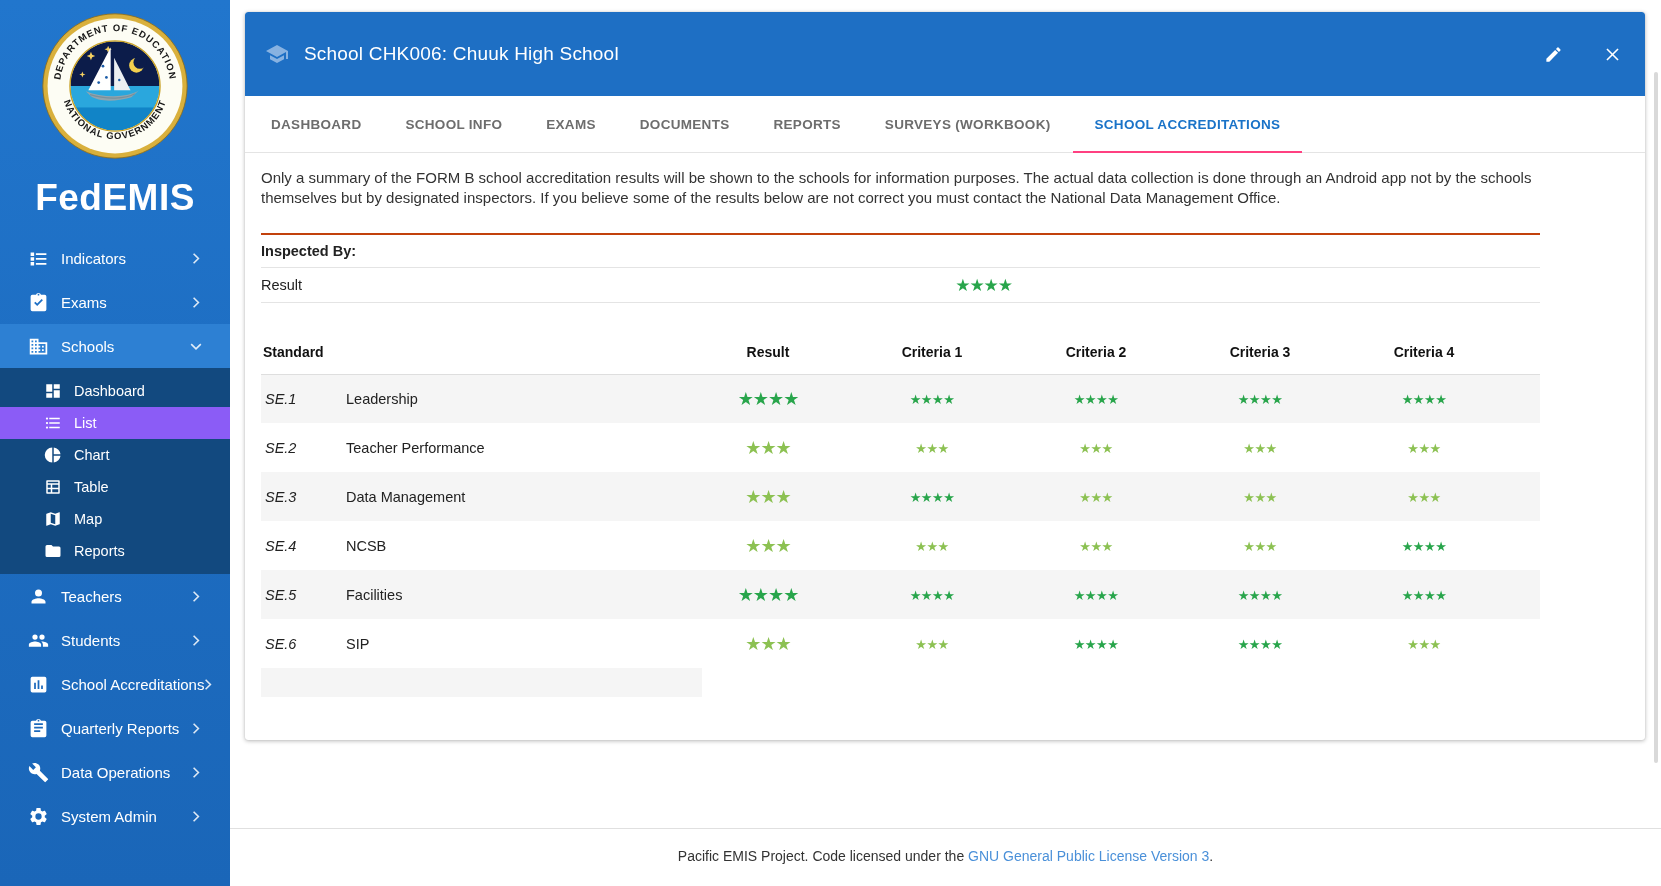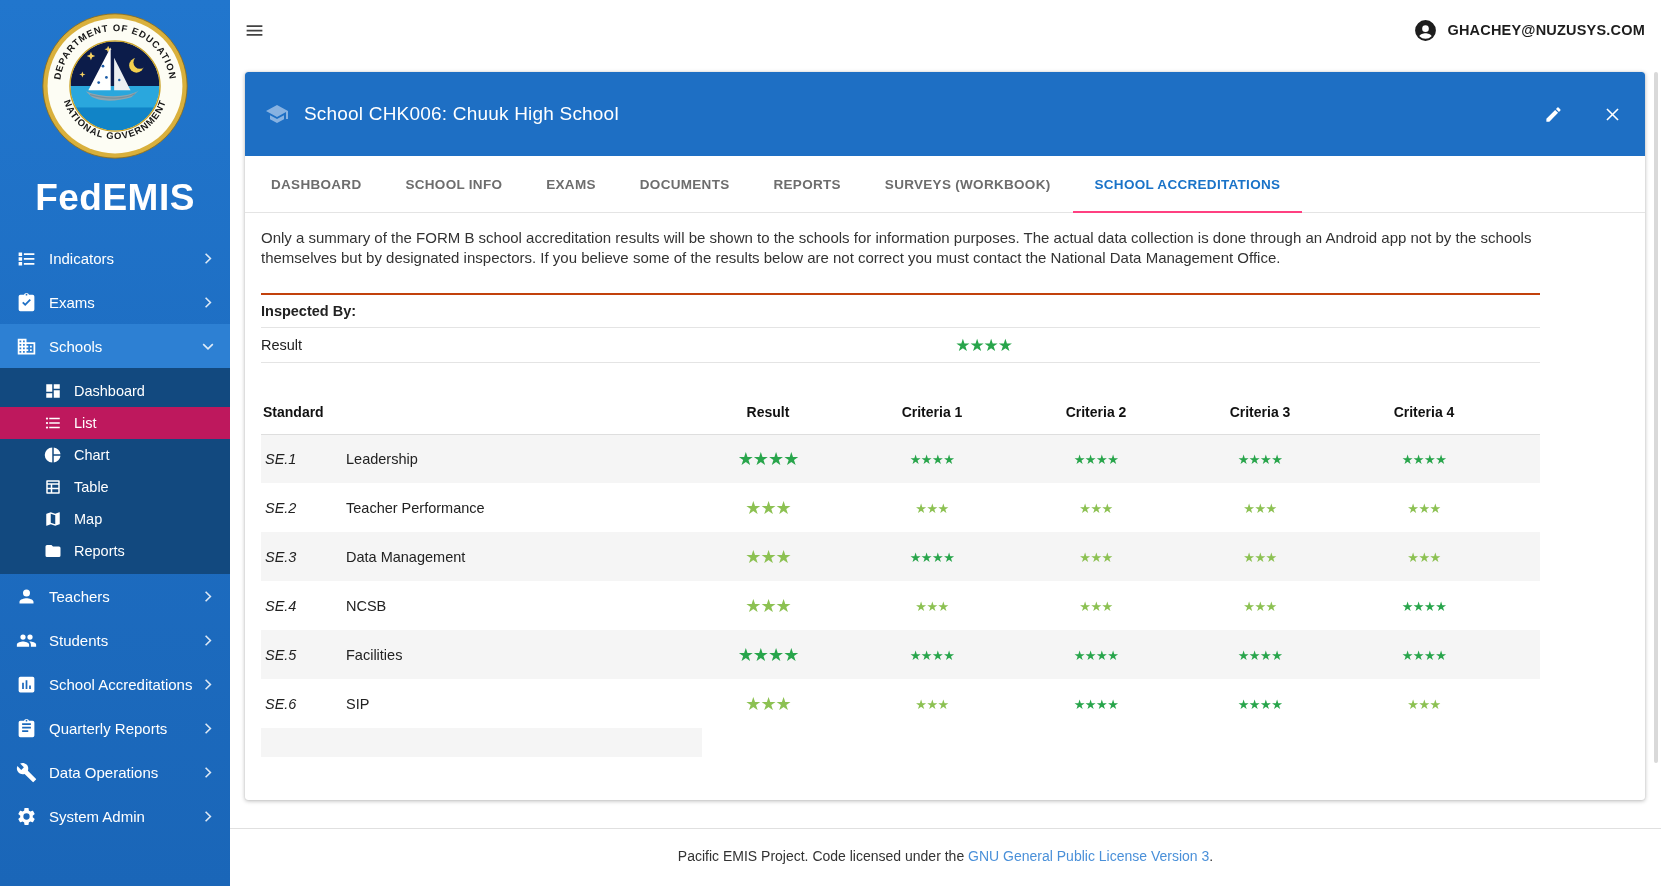--- a/index.html
+++ b/index.html
@@ -8,33 +8,33 @@
   .app { display:flex; width:1661px; height:886px; position:relative; }
 
   
   .sidebar { width:230px; min-width:230px; height:100%;
     background:linear-gradient(180deg,#2176cd 0%,#1d6cc0 55%,#1a66b8 100%);
     color:#fff; overflow:hidden; }
   .brand-area { height:236px; text-align:center; }
   .seal { margin-top:13px; width:146px; height:146px; }
   .brand { font-size:37px; font-weight:bold; letter-spacing:.5px; color:#fff; margin-top:14px; }
 
-  .nav-item { height:44px; display:flex; align-items:center; padding:0 16px; cursor:pointer;
+  .nav-item { height:44px; display:flex; align-items:center; padding:0 28px; cursor:pointer;
     font-size:15px; position:relative; }
   .nav-item .nav-icon { width:21px; height:21px; display:inline-flex; margin-right:12px; flex:none; }
   .nav-item .nav-icon svg { width:21px; height:21px; fill:#fff; }
   .nav-item .nav-label { flex:1; white-space:nowrap; }
   .nav-item .nav-chevron { width:10px; height:16px; opacity:.85; display:flex; align-items:center; }
   .nav-item .nav-chevron svg { width:8px; height:13px; stroke:#fff; fill:none; stroke-width:2; }
   .nav-item.parent-active { background:#2d80d3; }
   .submenu { background:#12497f; padding:7px 0; }
   .subitem { height:32px; display:flex; align-items:center; padding:0 14px 0 44px; cursor:pointer; font-size:14.5px; }
   .subitem .nav-icon { width:18px; height:18px; margin-right:12px; flex:none; }
   .subitem .nav-icon svg { width:18px; height:18px; fill:#fff; }
-  .subitem.active { background:#be185d; }
+  .subitem.active { background:#8b5cf6; }
 
   
   .main { flex:1; display:flex; flex-direction:column; background:#fff; min-width:0; }
   .topbar { height:60px; display:flex; align-items:center; padding:0 16px 0 14px; background:#fff; }
   .hamburger { background:none; border:none; cursor:pointer; width:30px; height:30px; display:flex; align-items:center; }
   .hamburger svg { width:21px; height:21px; fill:#424242; }
   .user-chip { margin-left:auto; display:flex; align-items:center; gap:9px; cursor:pointer; }
   .user-chip svg { width:25px; height:25px; fill:#1d1d1d; }
   .user-email { font-size:14.5px; font-weight:bold; letter-spacing:.2px; color:#1d1d1d; }
 
@@ -302,33 +302,20 @@
             <svg viewBox="0 0 10 14">
               <path d="M2 1 L8 7 L2 13"></path>
             </svg>
           </span>
         </div>
       </nav>
   </aside>
 
   <div class="main">
 
-    <header class="topbar">
-      <button class="hamburger">
-        <svg viewBox="0 0 24 24">
-            <path d="M3 6h18v2H3zm0 5h18v2H3zm0 5h18v2H3z"></path>
-          </svg>
-      </button>
-      <div class="user-chip">
-        <svg viewBox="0 0 24 24">
-          <path d="M12 2a10 10 0 1 0 0 20 10 10 0 0 0 0-20zm0 5a3.2 3.2 0 1 1 0 6.4A3.2 3.2 0 0 1 12 7zm0 13a8 8 0 0 1-5.8-2.5c.1-1.9 3.9-2.95 5.8-2.95s5.7 1.05 5.8 2.95A8 8 0 0 1 12 20z"></path>
-        </svg>
-        <span class="user-email">GHACHEY@NUZUSYS.COM</span>
-      </div>
-    </header>
 
     <main class="content">
       <section class="card">
 
         <div class="card-header">
           <span class="cap-icon">
             <svg viewBox="0 0 24 24">
                 <path d="M12 3L1 9l11 6 9-4.91V17h2V9L12 3zM5 13.18v4L12 21l7-3.82v-4L12 17l-7-3.82z"></path>
               </svg>
           </span>

